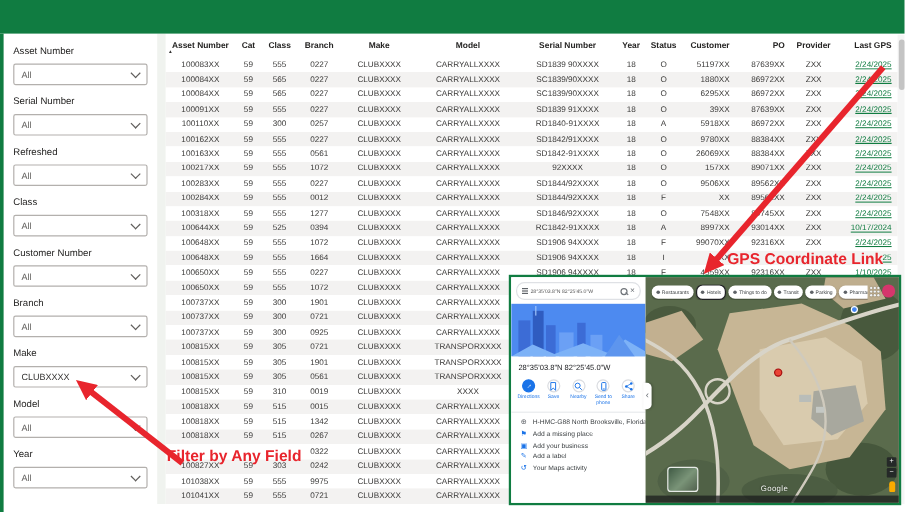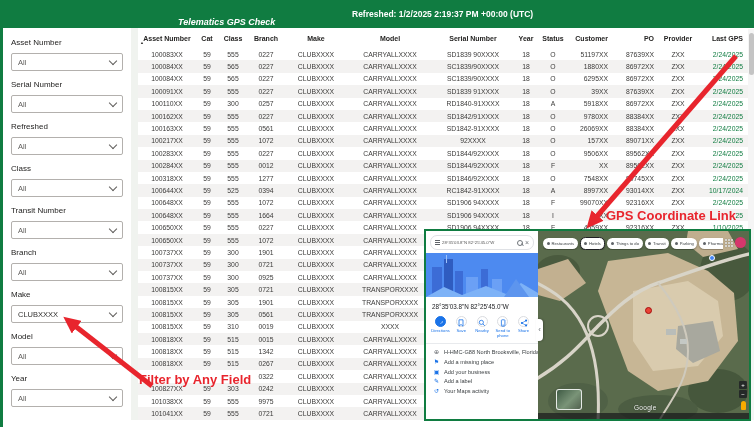--- a/index.html
+++ b/index.html
@@ -1,21 +1,21 @@
 <!DOCTYPE html>
 <html><head>
 <meta charset="utf-8">
 <style>
   html,body{margin:0;padding:0;background:#fff;}
   .page{position:relative;width:754px;height:427px;overflow:hidden;background:#fff;
         font-family:"Liberation Sans",sans-serif;}
 
   
   .hdr{position:absolute;left:0;top:0;width:754px;height:28px;background:#107C41;color:#fff;z-index:5;}
-  .hdr .t1{position:absolute;left:178px;top:8px;line-height:28px;font-size:9px;font-weight:bold;font-style:italic;}
+  .hdr .t1{position:absolute;left:178px;top:18px;line-height:28px;font-size:9px;font-weight:bold;font-style:italic;}
   .hdr .t2{position:absolute;left:352px;top:0;line-height:28px;font-size:8.5px;font-weight:bold;}
   .hdr .t3{position:absolute;left:594px;top:0;line-height:28px;font-size:8.5px;font-weight:bold;}
 
   .edge-left{position:absolute;left:0;top:28px;width:3px;height:399px;background:#107C41;z-index:6;}
 
   
   .sidebar{position:absolute;left:3px;top:28px;width:128px;height:392px;box-sizing:border-box;
            padding:10px 0 0 8px;background:#fff;z-index:4;}
   .fgroup{margin-bottom:9px;}
   .flabel{font-size:8px;color:#252423;margin-bottom:6px;}
@@ -117,21 +117,20 @@
   .redtext.gps{left:606px;top:208px;}
   .redtext.filter{left:139px;top:372px;}
 </style>
 </head>
 <body>
 
 <div class="page">
 
   <div class="hdr">
     <div class="t1">Telematics GPS Check</div>
-    <div class="t2">Refreshed: 1/2/2025 2:19:37 PM +00:00 (UTC)</div>
   </div>
   <div class="edge-left"></div>
 
   <div class="sidebar" id="filters">
       <div class="fgroup">
         <div class="flabel">Asset Number</div>
         <div class="fdd">
           <span class="fval">All</span>
           <span class="chev"></span>
         </div>
@@ -151,21 +150,21 @@
         </div>
       </div>
       <div class="fgroup">
         <div class="flabel">Class</div>
         <div class="fdd">
           <span class="fval">All</span>
           <span class="chev"></span>
         </div>
       </div>
       <div class="fgroup">
-        <div class="flabel">Transit Number</div>
+        <div class="flabel">Customer Number</div>
         <div class="fdd">
           <span class="fval">All</span>
           <span class="chev"></span>
         </div>
       </div>
       <div class="fgroup">
         <div class="flabel">Branch</div>
         <div class="fdd">
           <span class="fval">All</span>
           <span class="chev"></span>

